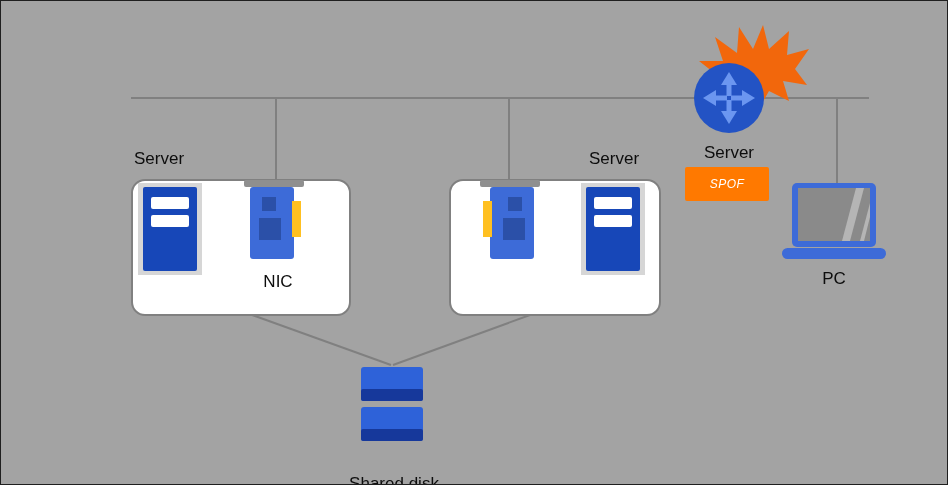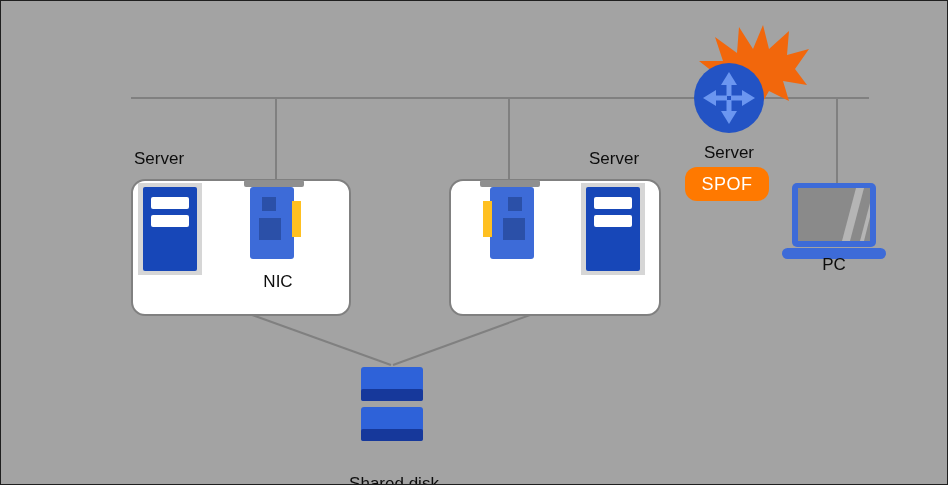--- a/index.html
+++ b/index.html
@@ -12,21 +12,21 @@
   .connectors{position:absolute;left:0;top:0;pointer-events:none;}
   .group-box{
     position:absolute;background:#ffffff;border:2px solid #808080;border-radius:14px;
   }
   .label{
     position:absolute;font-size:17px;color:#0d0d0d;white-space:nowrap;line-height:1.2;
   }
   .label.centered{text-align:center;}
   .spof-badge{
     position:absolute;display:flex;align-items:center;justify-content:center;
-    font-size:18px;letter-spacing:0.5px;border-radius:12px;
+    font-size:12px;letter-spacing:0.5px;border-radius:2px;font-style:italic;
   }
   .mirrored{transform:scaleX(-1);}
 </style>
 </head>
 <body>
 
 <div class="canvas">
 
   <svg class="connectors" width="948" height="485" viewBox="0 0 948 485">
     <line x1="130" y1="97" x2="868" y2="97" stroke-width="2" stroke="#808080"></line>
@@ -101,16 +101,16 @@
     <rect x="0" y="22" width="62" height="12" rx="2" fill="#16389b"></rect>
     <rect x="0" y="40" width="62" height="34" rx="3" fill="#2e62d9"></rect>
     <rect x="0" y="62" width="62" height="12" rx="2" fill="#16389b"></rect>
   </svg>
 
   <div class="label" style="left:133px;top:148px;">Server</div>
   <div class="label" style="left:588px;top:148px;">Server</div>
   <div class="label centered" style="left:247px;top:271px;width:60px;">NIC</div>
   <div class="label centered" style="left:688px;top:142px;width:80px;">Server</div>
   <div class="spof-badge" style="left:684px;top:166px;width:84px;height:34px;background:#ff7900;color:#ffffff;">SPOF</div>
-  <div class="label centered" style="left:803px;top:254px;width:60px;">PC</div>
+  <div class="label centered" style="left:803px;top:268px;width:60px;">PC</div>
   <div class="label centered" style="left:333px;top:449px;width:120px;margin-top:24px;">Shared disk</div>
 
 </div>
 
 </body></html>

